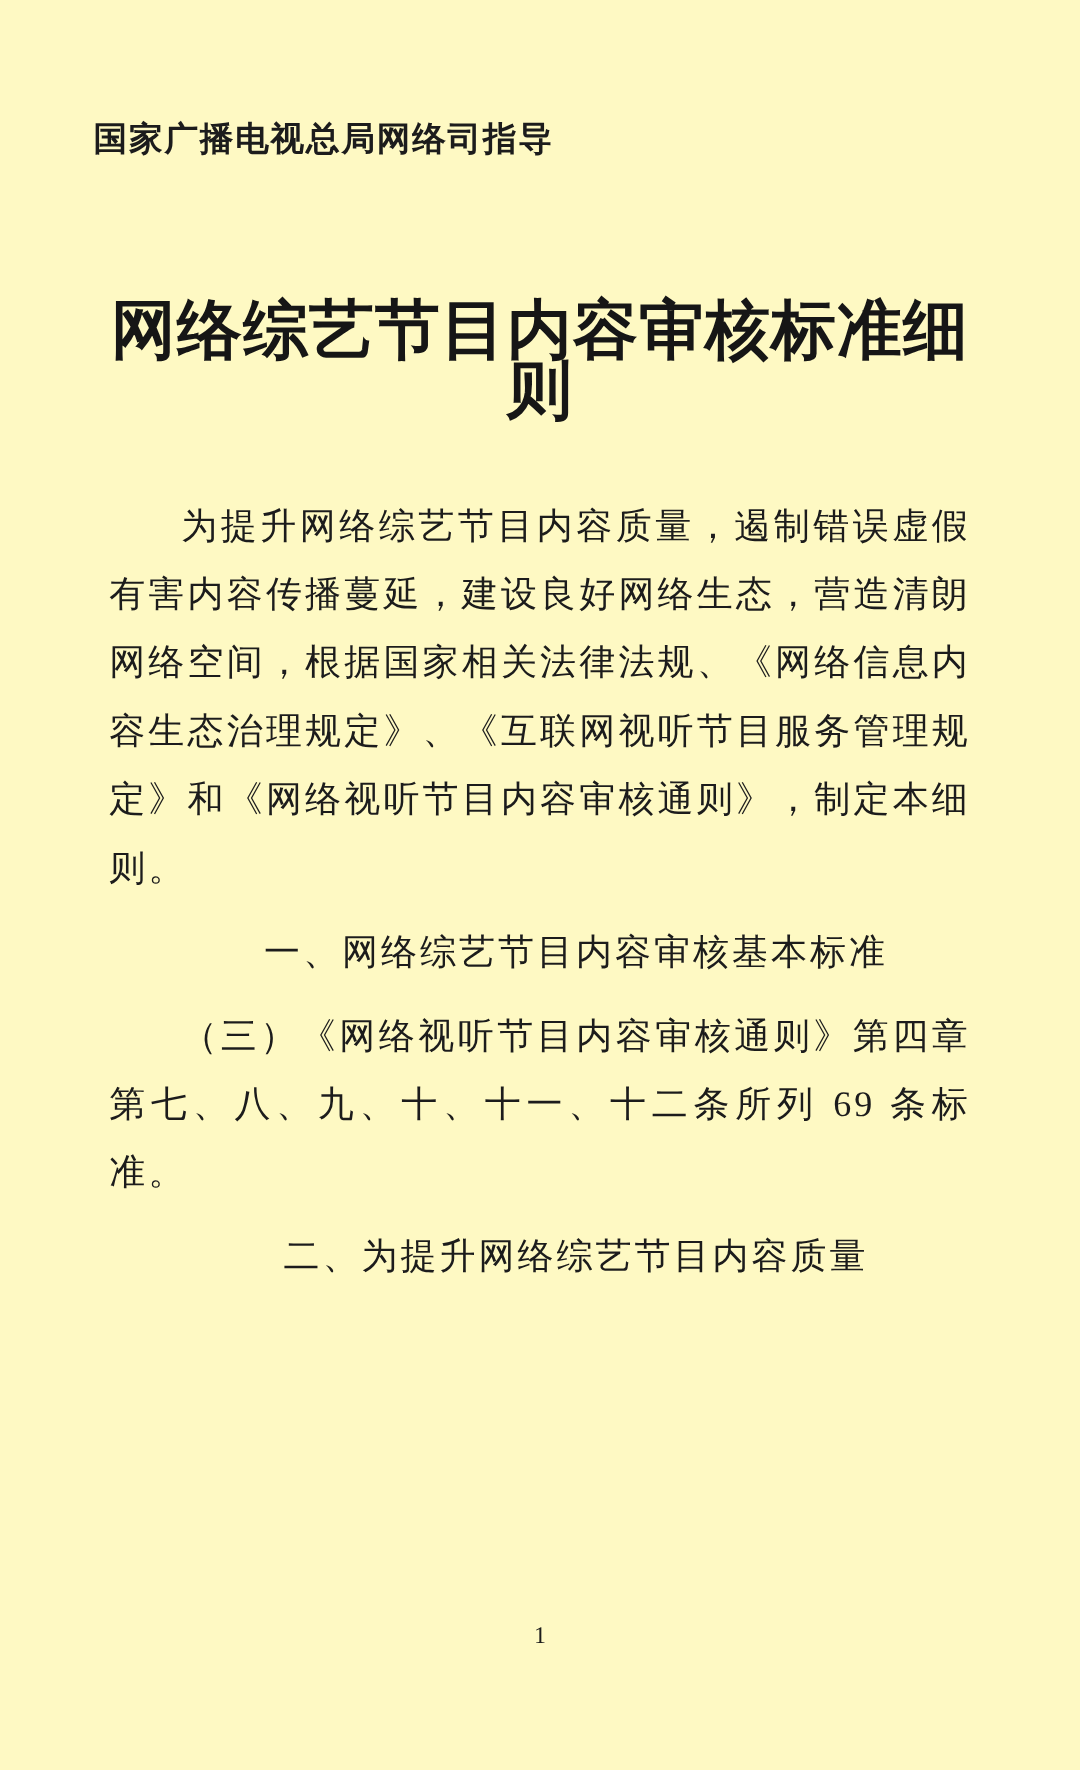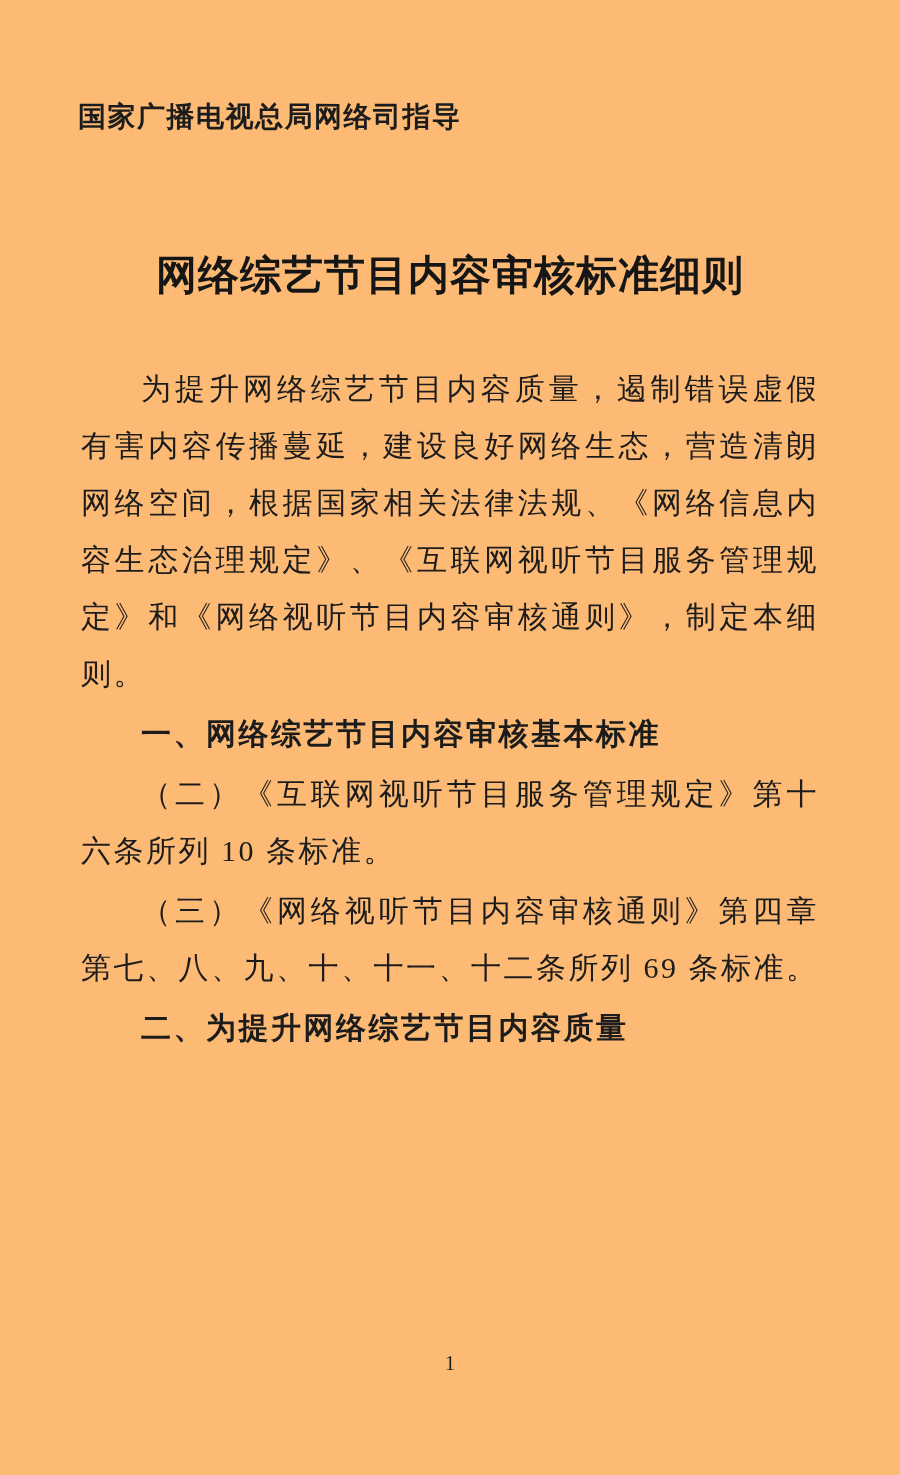--- a/index.html
+++ b/index.html
@@ -5,65 +5,65 @@
   html, body {
     margin: 0;
     padding: 0;
     background: #ffffff;
   }
   .page {
     position: relative;
     width: 900px;
     height: 1475px;
     margin: 0 auto;
-    background: #fdba74;
+    background: #fef9c3;
     box-sizing: border-box;
     padding: 0 78px;
     overflow: hidden;
     color: #1c1c1c;
   }
   .doc-header {
     padding-top: 100px;
     font-family: "Liberation Serif", serif;
     font-weight: 700;
     font-size: 28px;
     line-height: 34px;
     letter-spacing: 1.5px;
     color: #1c1c1c;
   }
   .doc-title {
     margin: 116px 0 0 0;
     text-align: center;
     font-family: "Liberation Sans", sans-serif;
     font-weight: 700;
-    font-size: 41px;
+    font-size: 54px;
     line-height: 50px;
     letter-spacing: 1px;
     color: #161616;
   }
   .doc-body {
     margin-top: 60px;
   }
   .doc-body p {
-    margin: 3px;
+    margin: 13px;
     font-size: 30px;
     line-height: 57px;
     text-indent: 2em;
     letter-spacing: 2.5px;
     color: #1c1c1c;
   }
   .body-para {
     font-family: "Liberation Serif", serif;
     text-align: justify;
     text-justify: inter-ideograph;
   }
   .heading-para {
     font-family: "Liberation Sans", sans-serif;
-    font-weight: 700;
-    text-align: left;
+    font-weight: 400;
+    text-align: center;
     color: #161616;
   }
   .page-number {
     position: absolute;
     left: 0;
     right: 0;
     bottom: 100px;
     text-align: center;
     font-family: "Liberation Serif", serif;
     font-size: 20px;
@@ -75,20 +75,19 @@
 
 <div class="page">
 
   <div class="doc-header">国家广播电视总局网络司指导</div>
 
   <h1 class="doc-title">网络综艺节目内容审核标准细则</h1>
 
   <div class="doc-body">
     <p class="body-para">为提升网络综艺节目内容质量，遏制错误虚假有害内容传播蔓延，建设良好网络生态，营造清朗网络空间，根据国家相关法律法规、《网络信息内容生态治理规定》、《互联网视听节目服务管理规定》和《网络视听节目内容审核通则》，制定本细则。</p>
     <p class="heading-para">一、网络综艺节目内容审核基本标准</p>
-    <p class="body-para">（二）《互联网视听节目服务管理规定》第十六条所列 10 条标准。</p>
     <p class="body-para">（三）《网络视听节目内容审核通则》第四章第七、八、九、十、十一、十二条所列 69 条标准。</p>
     <p class="heading-para">二、为提升网络综艺节目内容质量</p>
   </div>
 
   <div class="page-number">1</div>
 
 </div>
 
 </body></html>

